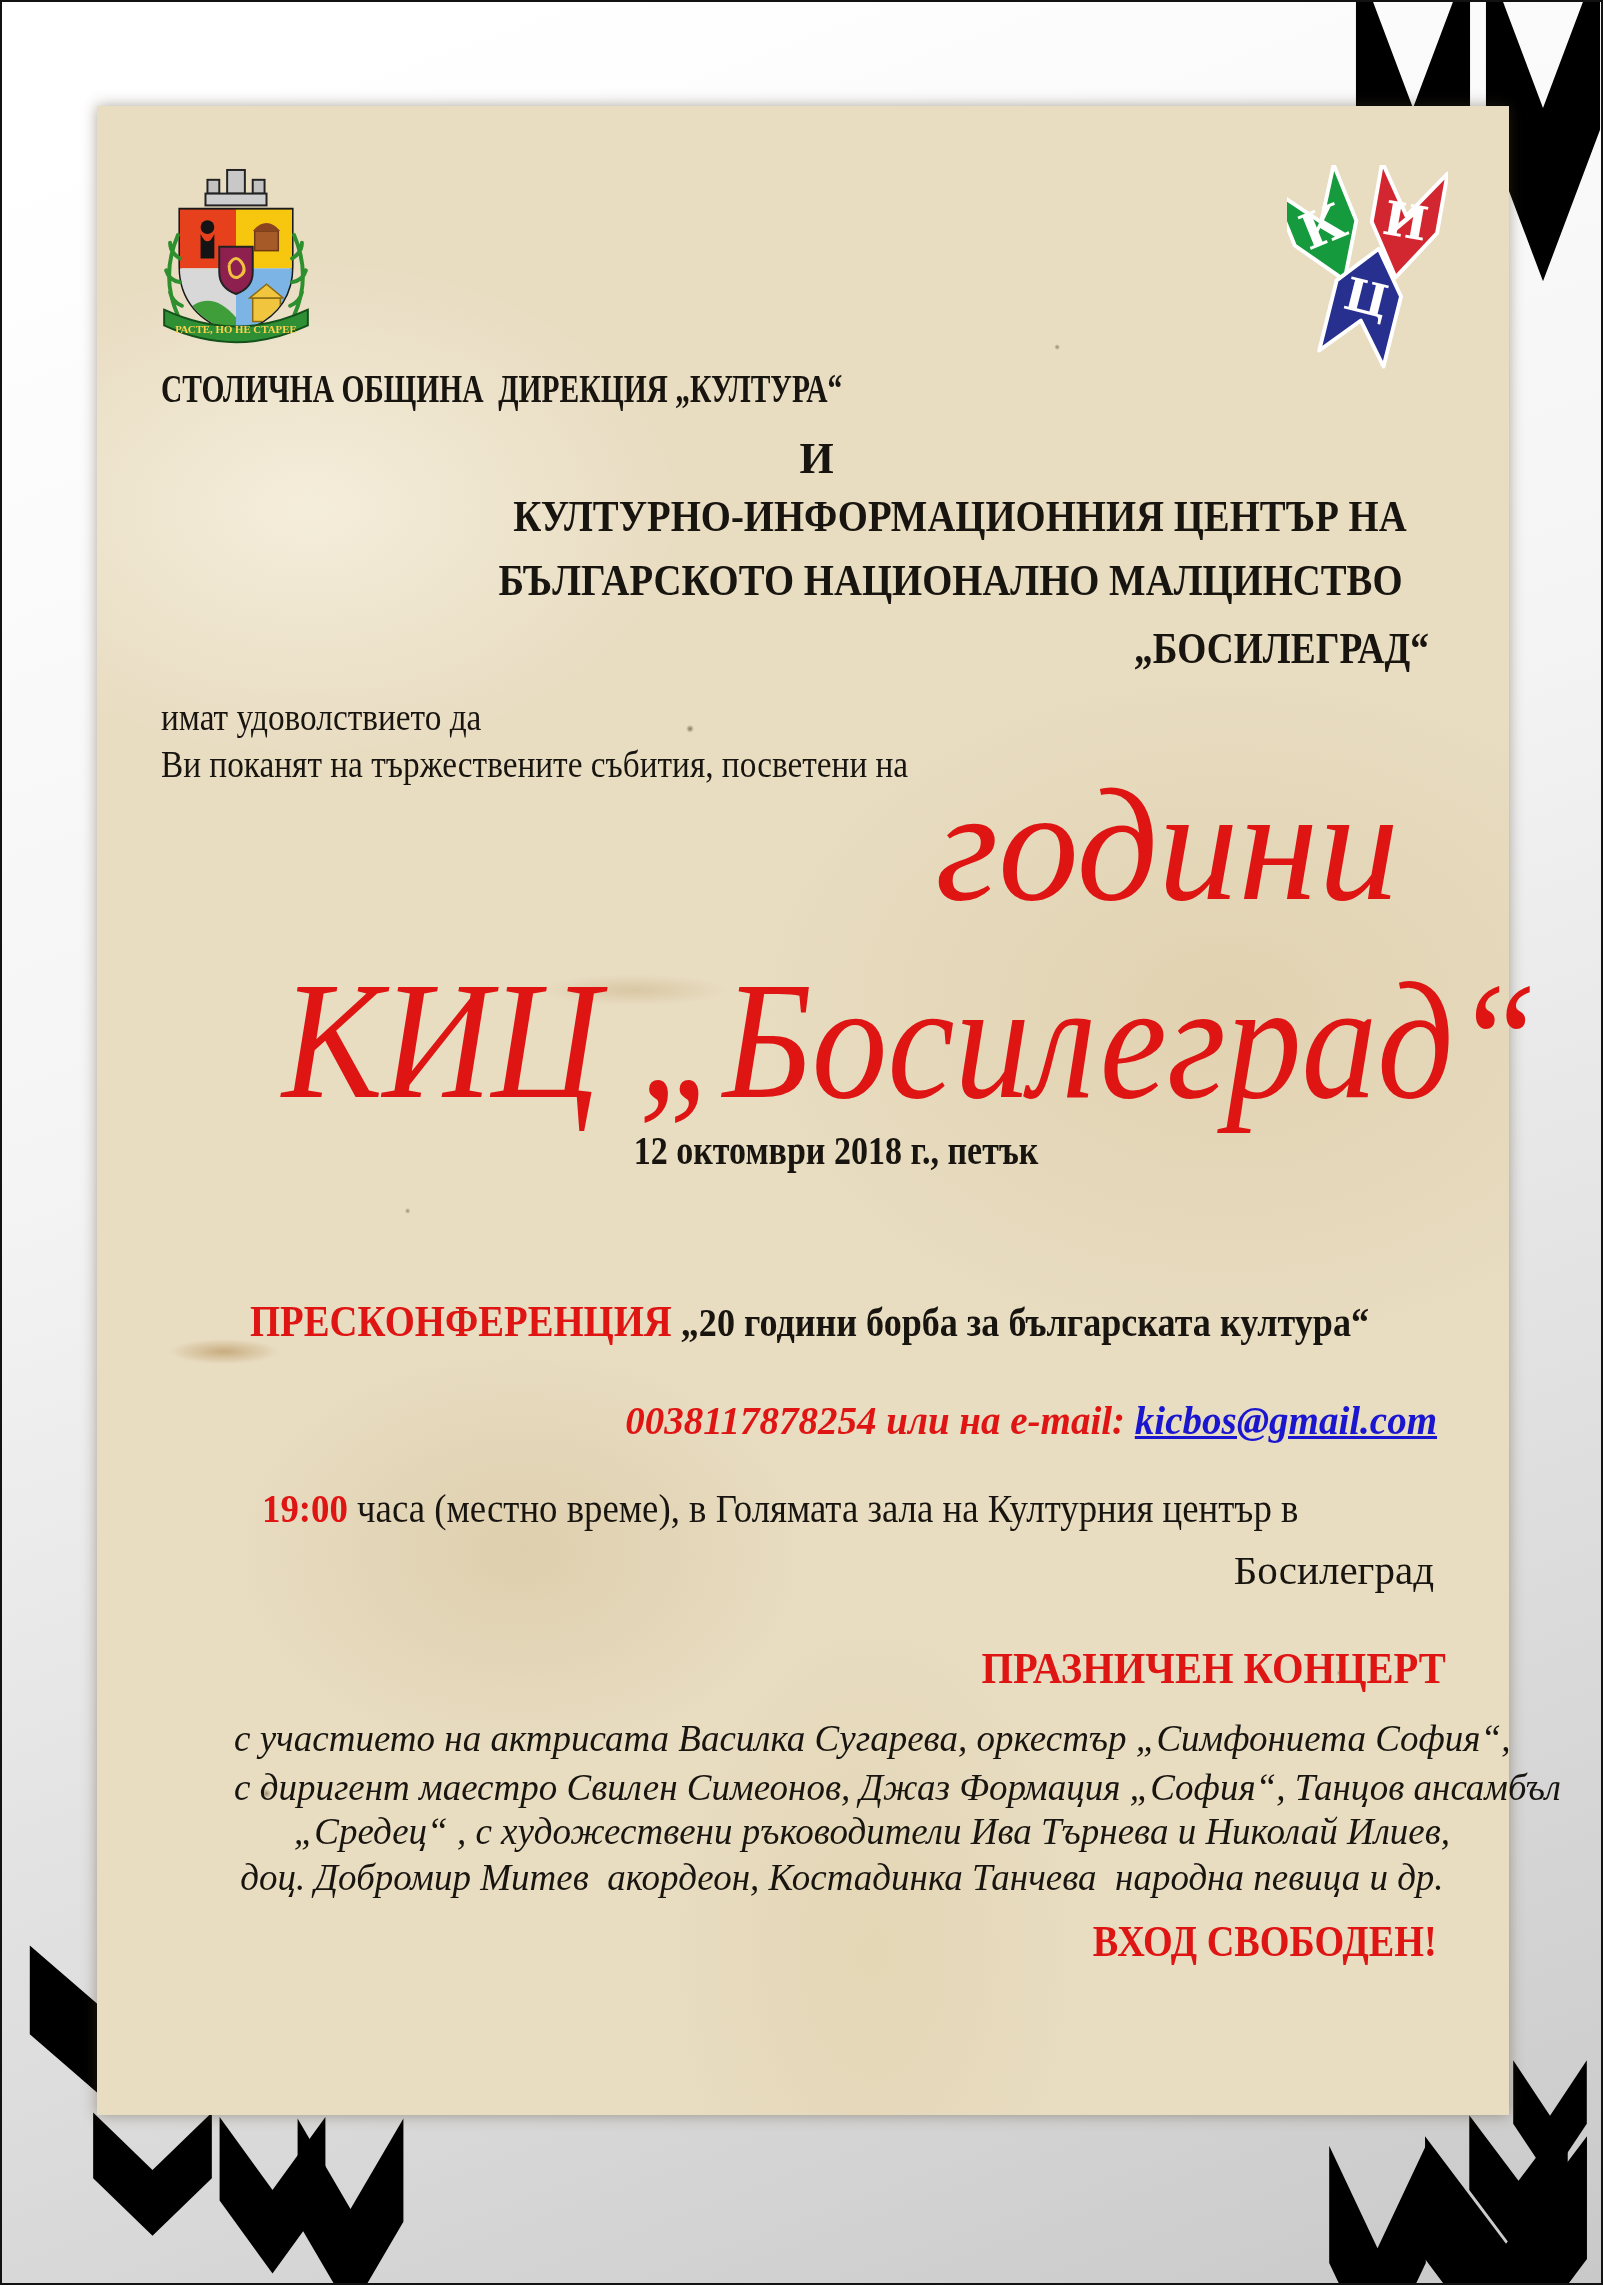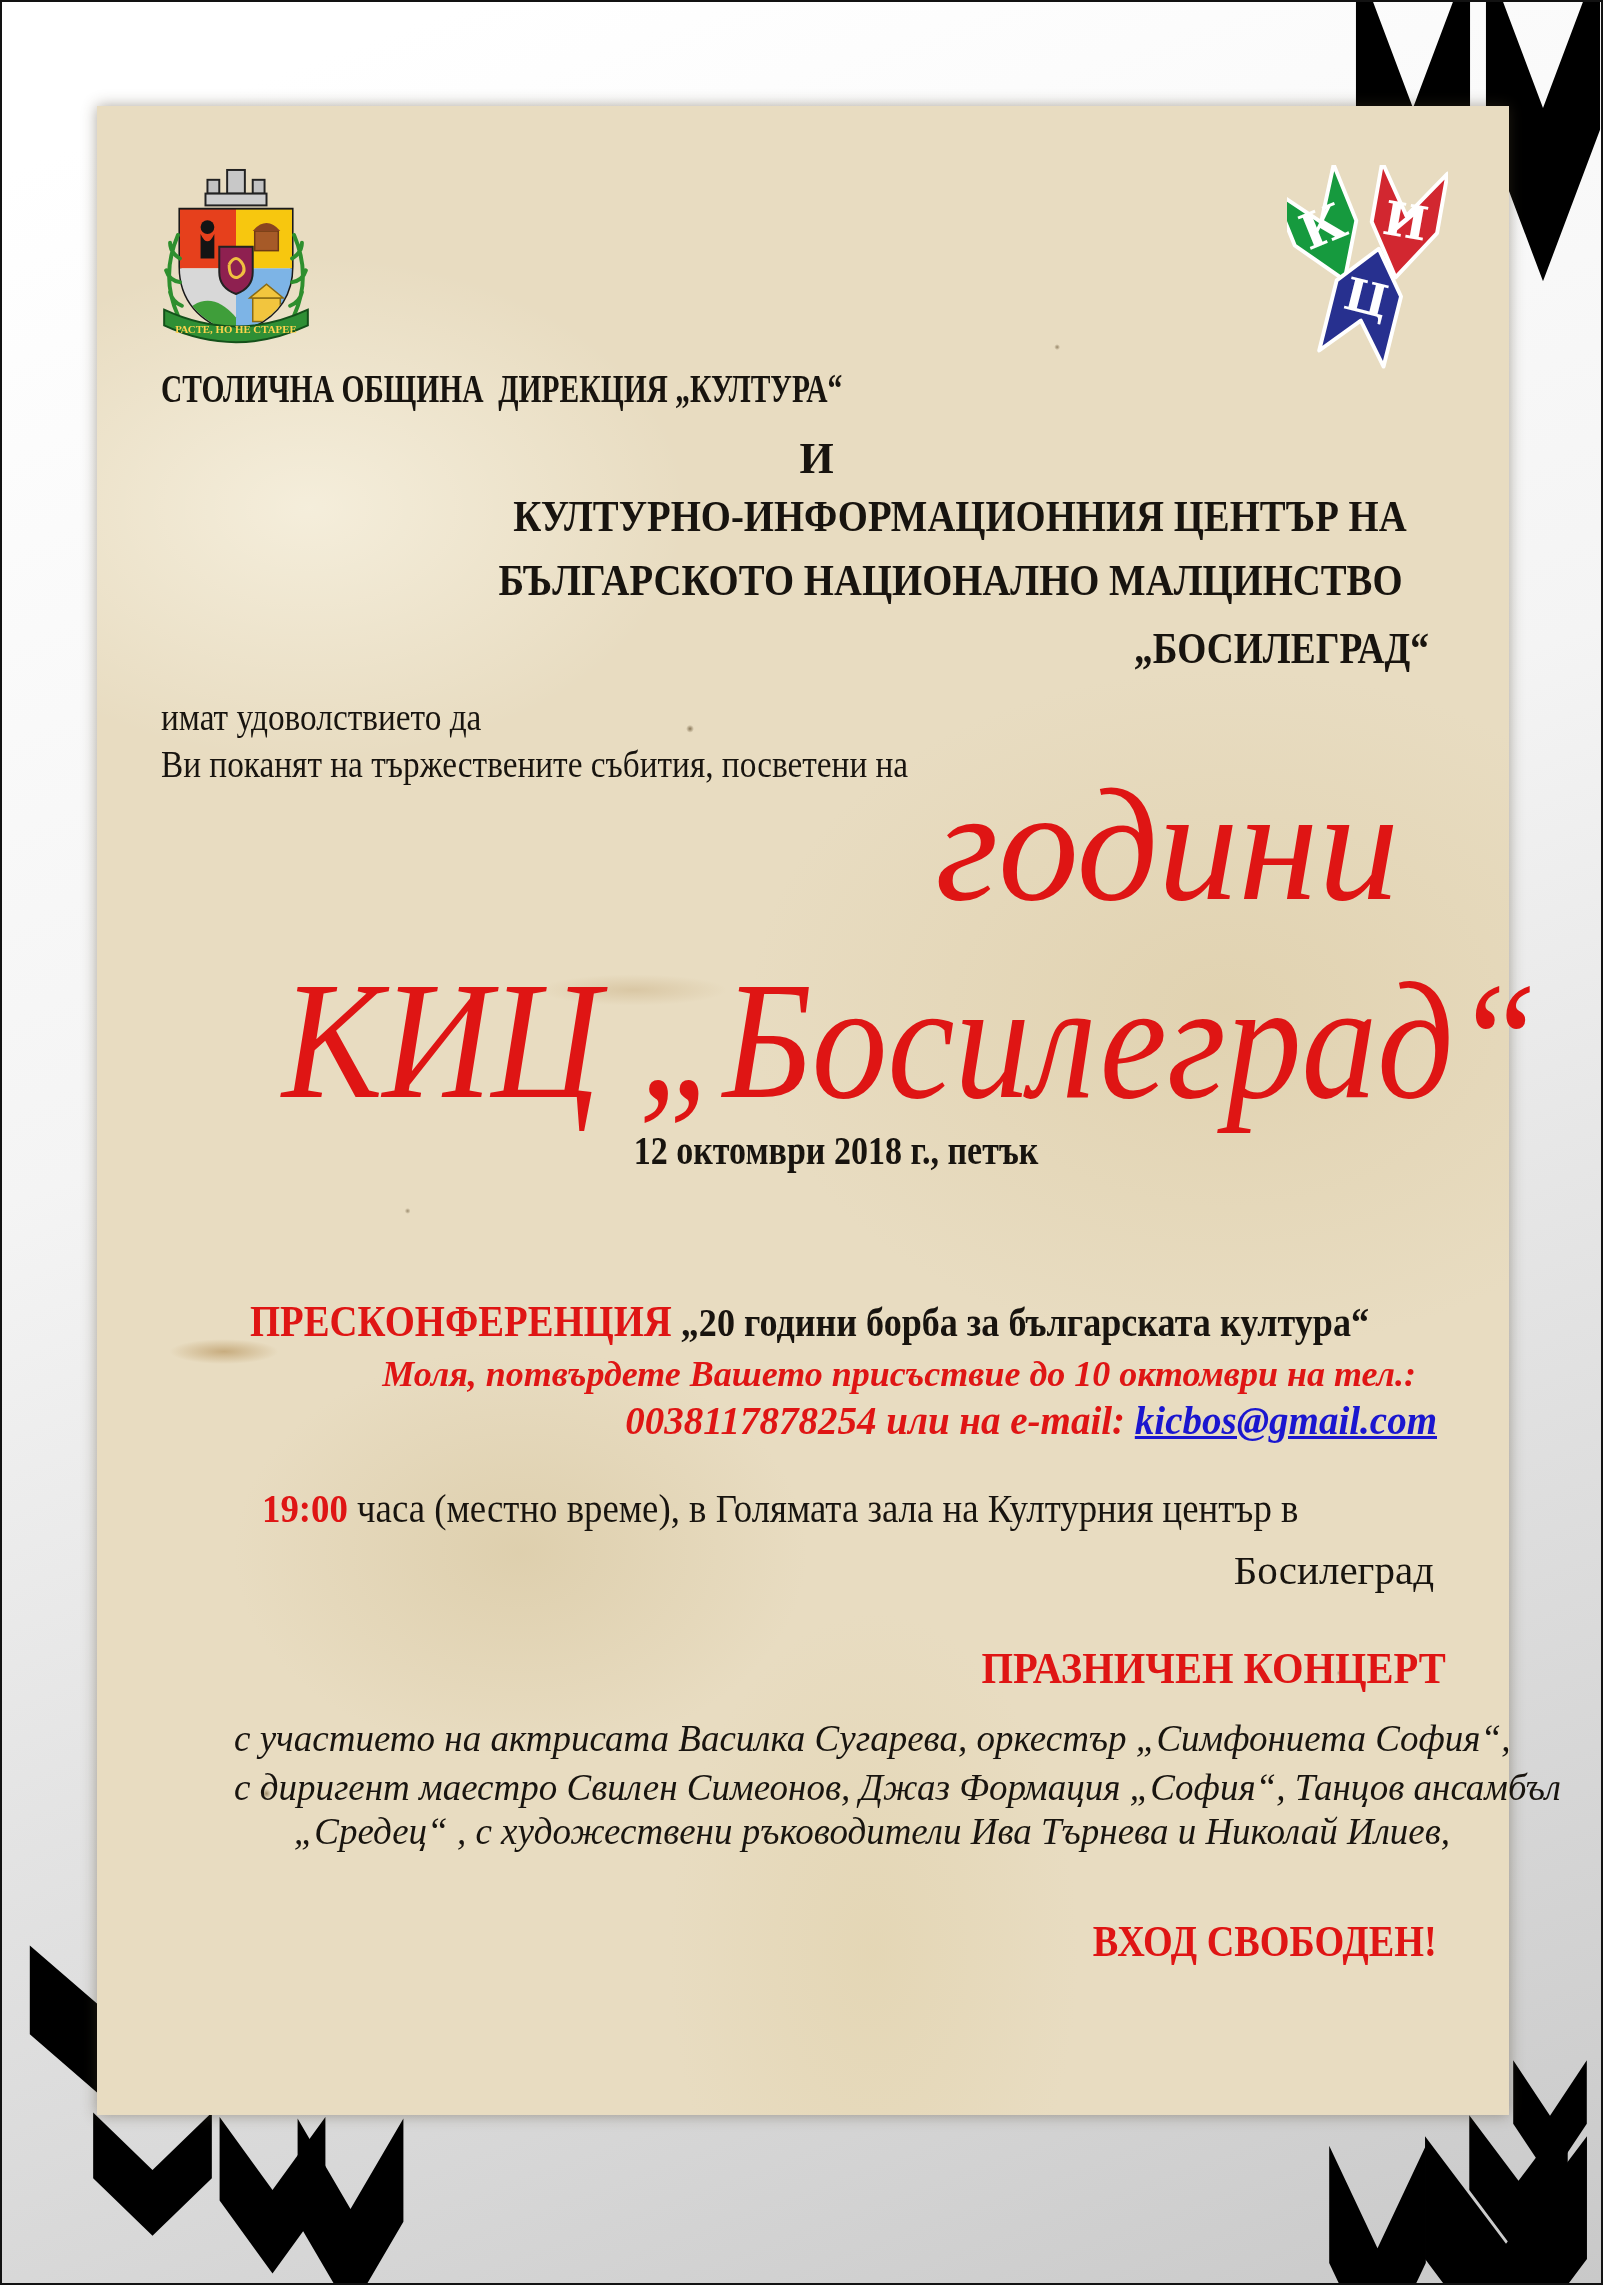--- a/index.html
+++ b/index.html
@@ -166,26 +166,26 @@
     <div class="tx h6 sx90 ol">имат удоволствието да</div>
     <div class="tx h7 sx90 ol">Ви поканят на тържествените събития, посветени на</div>
 
     <div class="title-line">
         <span class="tyears">години</span>
     </div>
     <div class="tx t2 sx90 ol">КИЦ „Босилеград“</div>
     <div class="tx date b ctr sx85 oc">12 октомври 2018 г., петък</div>
 
     <div class="tx e1b sx88 ol"><span class="pressname">ПРЕСКОНФЕРЕНЦИЯ</span><span> „20 години борба за българската култура“</span></div>
-    <div class="tx e1c b i">Моля, потвърдете Вашето присъствие до 10 октомври на тел.:</div>
     <div class="tx e1d b i"><span>0038117878254 или на e-mail: </span><a class="email">kicbos@gmail.com</a></div>
 
     <div class="tx e2 sx92 ol"><span class="time">19:00</span><span> часа (местно време), в Голямата зала на Културния център в</span></div>
     <div class="tx e2b">Босилеград</div>
     <div class="tx e2c b sx90 or">ПРАЗНИЧЕН КОНЦЕРТ</div>
     <div class="tx dsc d1">с участието на актрисата Василка Сугарева, оркестър „Симфониета София“,</div>
     <div class="tx dsc d2">с диригент маестро Свилен Симеонов, Джаз Формация „София“, Танцов ансамбъл</div>
     <div class="tx dsc d3">„Средец“ , с художествени ръководители Ива Търнева и Николай Илиев,</div>
+    <div class="tx dsc d4">доц. Добромир Митев  акордеон, Костадинка Танчева  народна певица и др.</div>
     <div class="tx free b sx85 or">ВХОД СВОБОДЕН!</div>
 
   </div>
 </div>
 
 
 </body></html>

